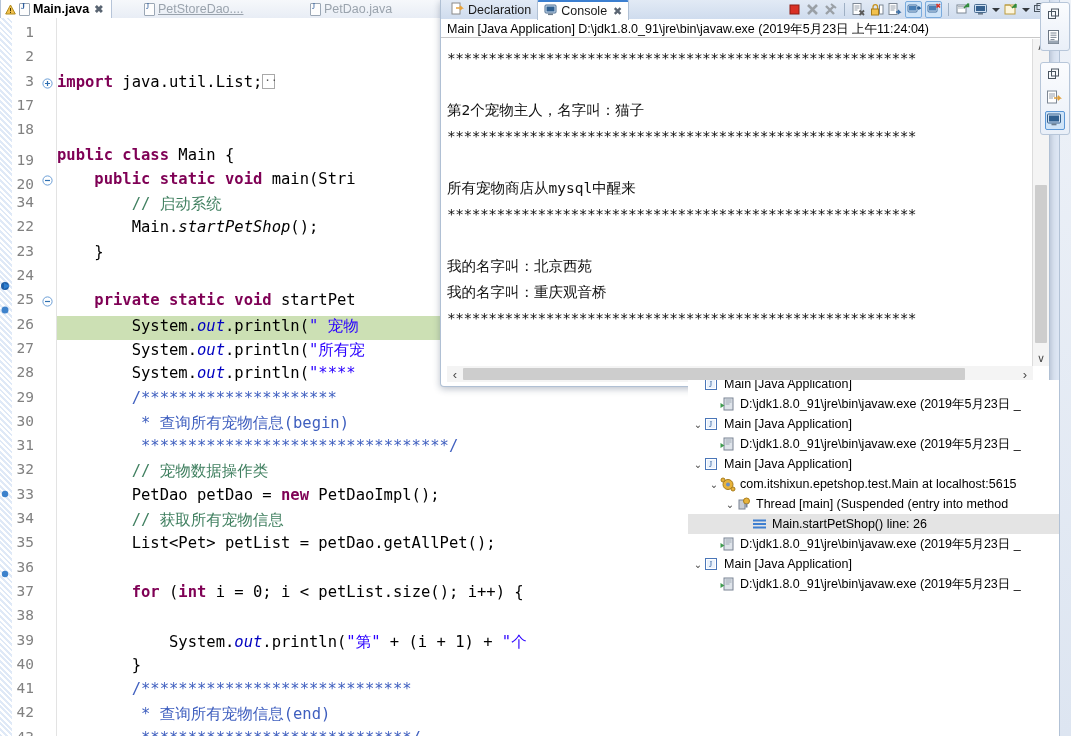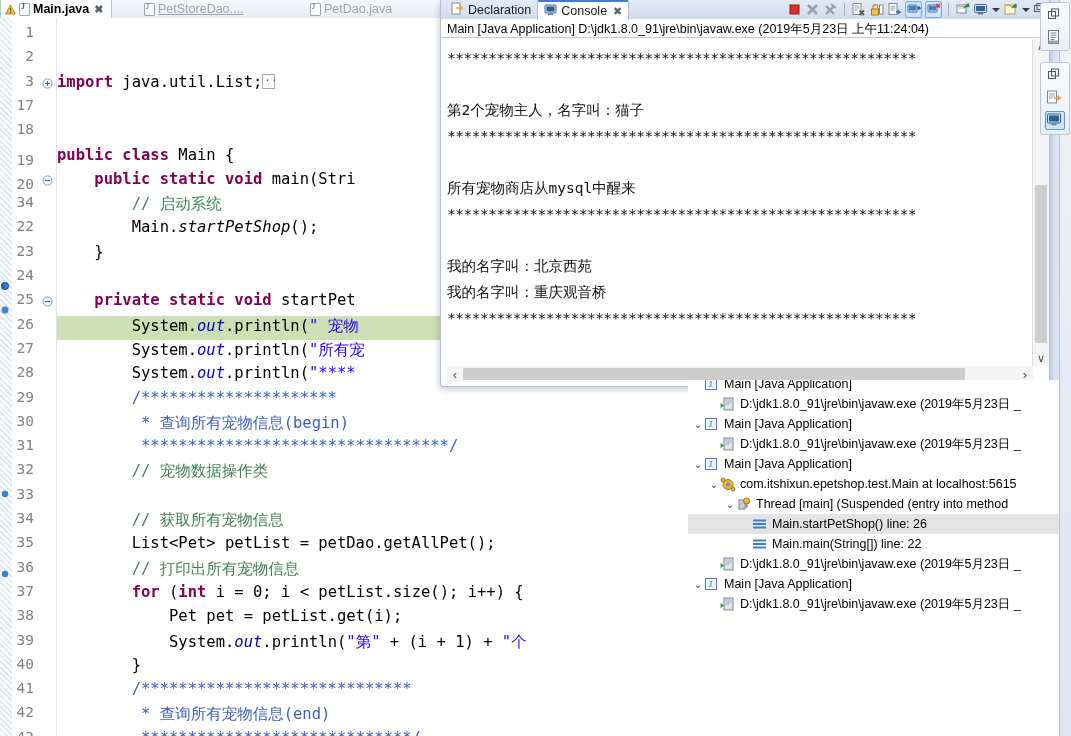--- a/index.html
+++ b/index.html
@@ -307,25 +307,24 @@
       <div class="cl" style="top: 224.7px;">    <span class="plain">}</span></div>
       <div class="cl" style="top: 249px;">&nbsp;</div>
       <div class="cl" style="top: 273.3px;">    <span class="kw">private static void</span> <span class="plain">startPet</span></div>
       <div class="cl hl" style="top: 297.6px; width: 631px; height: 24.3px;">        <span class="plain">System.</span><span class="fld stc">out</span><span class="plain">.println(</span><span class="str">" 宠物</span></div>
       <div class="cl" style="top: 321.9px;">        <span class="plain">System.</span><span class="fld stc">out</span><span class="plain">.println(</span><span class="str">"所有宠</span></div>
       <div class="cl" style="top: 346.2px;">        <span class="plain">System.</span><span class="fld stc">out</span><span class="plain">.println(</span><span class="str">"****</span></div>
       <div class="cl" style="top: 370.5px;">        <span class="jdoc">/*********************</span></div>
       <div class="cl" style="top: 394.8px;">         <span class="jdoc">* 查询所有宠物信息(begin)</span></div>
       <div class="cl" style="top: 419.1px;">         <span class="jdoc">*********************************/</span></div>
       <div class="cl" style="top: 443.4px;">        <span class="cmt">// 宠物数据操作类</span></div>
+      <div class="cl" style="top: 467.7px;">        <span class="plain">PetDao petDao = </span><span class="kw">new</span><span class="plain"> PetDaoImpl();</span></div>
       <div class="cl" style="top: 492px;">        <span class="cmt">// 获取所有宠物信息</span></div>
       <div class="cl" style="top: 516.3px;">        <span class="plain">List&lt;Pet&gt; petList = petDao.getAllPet();</span></div>
-      <div class="cl" style="top: 540.6px;">        <span class="cmt">// 打印出所有宠物信息</span></div>
       <div class="cl" style="top: 564.9px;">        <span class="kw">for</span> <span class="plain">(</span><span class="kw">int</span><span class="plain"> i = 0; i &lt; petList.size(); i++) {</span></div>
-      <div class="cl" style="top: 589.2px;">            <span class="plain">Pet pet = petList.get(i);</span></div>
       <div class="cl" style="top: 613.5px;">            <span class="plain">System.</span><span class="fld stc">out</span><span class="plain">.println(</span><span class="str">"第"</span><span class="plain"> + (i + 1) + </span><span class="str">"个</span></div>
       <div class="cl" style="top: 637.8px;">        <span class="plain">}</span></div>
       <div class="cl" style="top: 662.1px;">        <span class="jdoc">/*****************************</span></div>
       <div class="cl" style="top: 686.4px;">         <span class="jdoc">* 查询所有宠物信息(end)</span></div>
       <div class="cl" style="top: 710.7px;">         <span class="jdoc">*****************************/</span></div>
     </div>
 </div>
 
 <div class="abs" id="console-view">
 
@@ -537,29 +536,20 @@
       <span class="tlabel">Thread [main] (Suspended (entry into method</span>
     </div>
     <div class="trow selected" style="padding-left: 52px;">
       <span class="twist"></span>
       <span class="ticon"><svg width="15" height="13" viewBox="0 0 15 13">
           <rect x="1" y="2.5" width="13" height="2" fill="#3f7fd0"></rect>
           <rect x="1" y="6" width="13" height="2" fill="#3f7fd0"></rect>
           <rect x="1" y="9.5" width="13" height="2" fill="#3f7fd0"></rect>
         </svg></span>
       <span class="tlabel">Main.startPetShop() line: 26</span>
-    </div>
-    <div class="trow" style="padding-left: 52px;">
-      <span class="twist"></span>
-      <span class="ticon"><svg width="15" height="13" viewBox="0 0 15 13">
-          <rect x="1" y="2.5" width="13" height="2" fill="#3f7fd0"></rect>
-          <rect x="1" y="6" width="13" height="2" fill="#3f7fd0"></rect>
-          <rect x="1" y="9.5" width="13" height="2" fill="#3f7fd0"></rect>
-        </svg></span>
-      <span class="tlabel">Main.main(String[]) line: 22</span>
     </div>
     <div class="trow" style="padding-left: 20px;">
       <span class="twist"></span>
       <span class="ticon"><svg width="16" height="14" viewBox="0 0 16 14">
           <rect x="4" y="1" width="9" height="12" fill="#dfe4ea" stroke="#7a8494"></rect>
           <path d="M5.5 3h6M5.5 5h6M5.5 7h4" stroke="#9aa4b0" stroke-width=".9"></path>
           <path d="M0.5 6 l4 2.5 l-4 2.5 z" fill="#3f9b4f"></path>
         </svg></span>
       <span class="tlabel">D:\jdk1.8.0_91\jre\bin\javaw.exe (2019年5月23日 _</span>
     </div>

